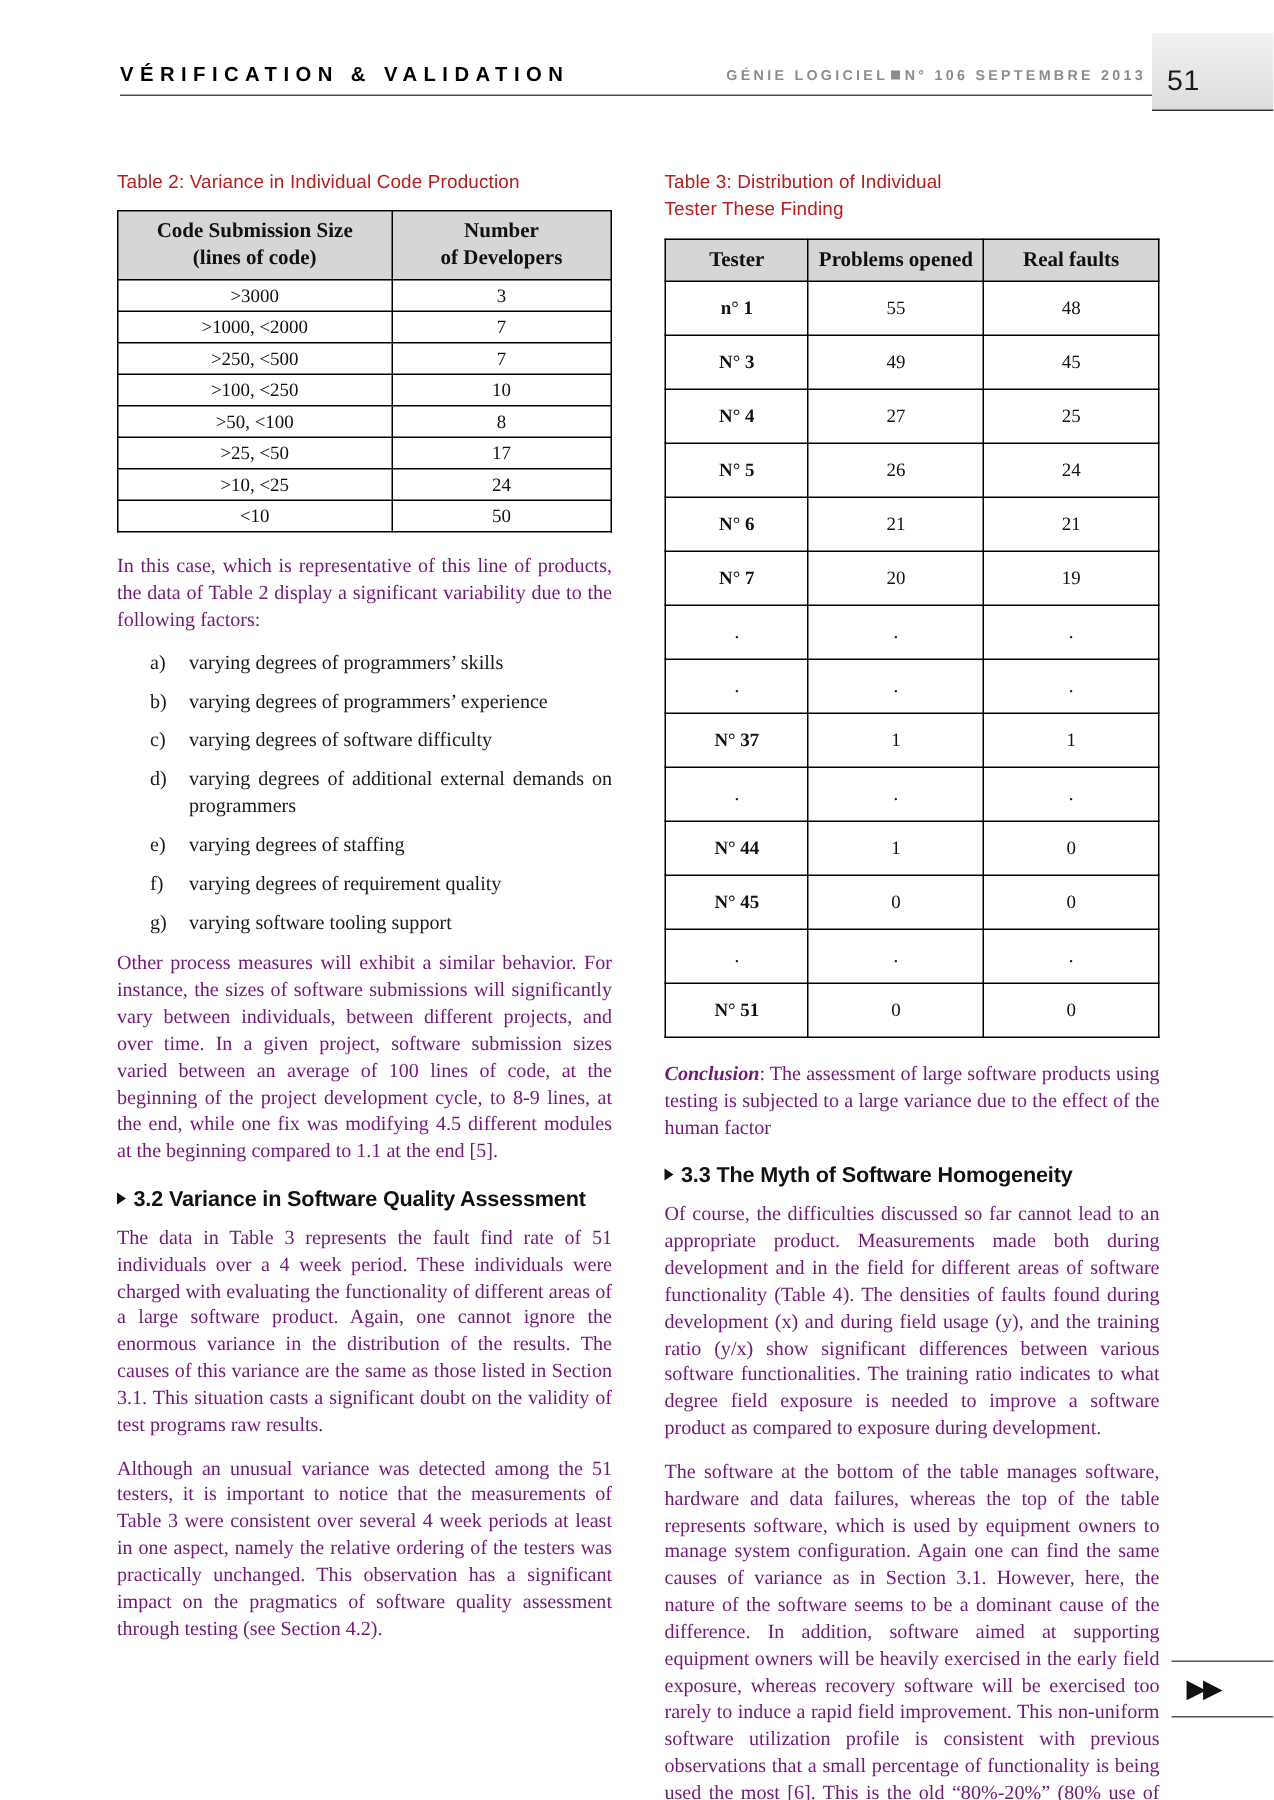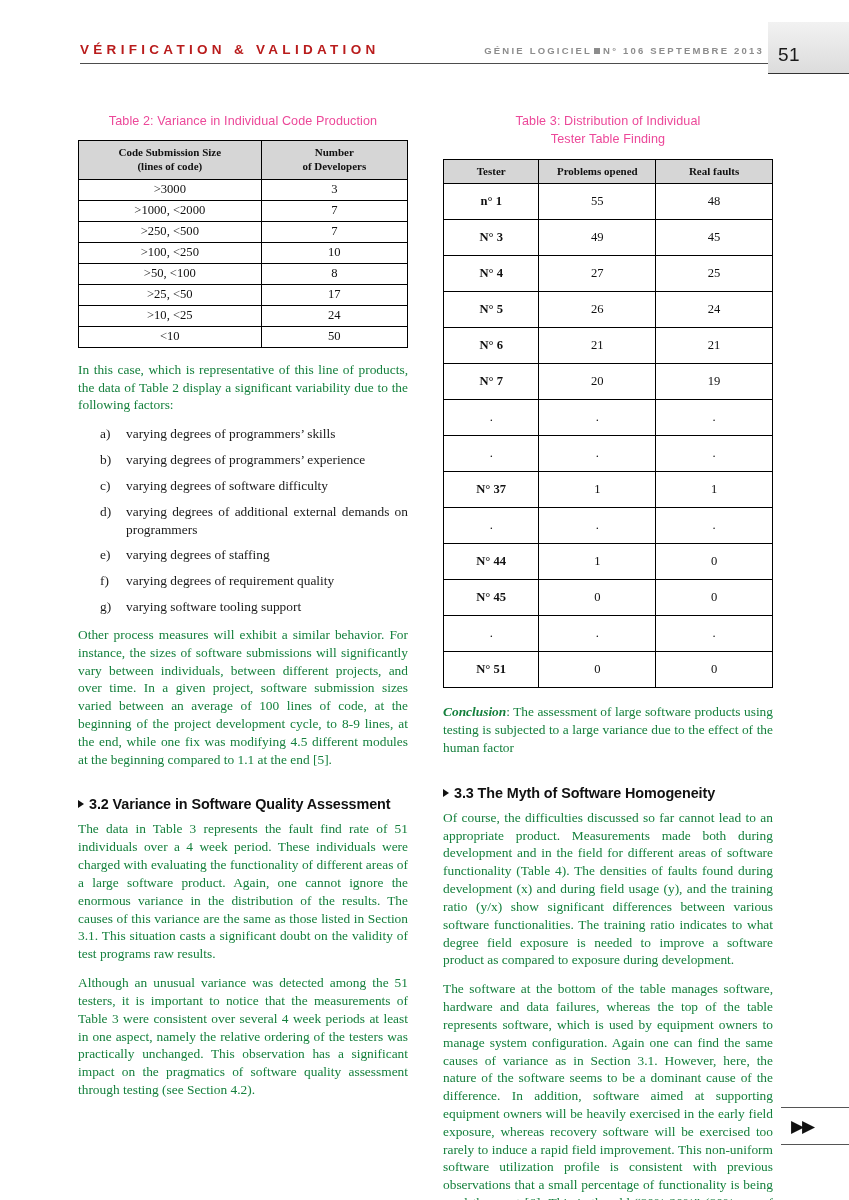--- a/index.html
+++ b/index.html
@@ -27,21 +27,21 @@
     width: 690px;
     height: 24px;
   }
   .rh-left {
     position: absolute;
     left: 0; top: 0;
     font-family: "Liberation Sans", sans-serif;
     font-weight: bold;
     font-size: 13.5px;
     letter-spacing: 4.3px;
-    color: #b91c1c;
+    color: #000000;
     white-space: nowrap;
   }
   .rh-right {
     position: absolute;
     right: 6px; top: 3px;
     font-family: "Liberation Sans", sans-serif;
     font-weight: bold;
     font-size: 9.5px;
     letter-spacing: 2.2px;
     color: #8c8c8c;
@@ -87,22 +87,21 @@
     top: 112px;
     width: 330px;
   }
   .col-left  { left: 78px; }
   .col-right { left: 443px; }
 
   
   .tbl-caption {
     font-family: "Liberation Sans", sans-serif;
     font-size: 12.6px;
-    color: #ec4899;
-    text-align: center;
+    color: #b91c1c;
     line-height: 1.45;
     margin: 0 0 10px 0;
     letter-spacing: 0.1px;
   }
 
   
   table.doc-table {
     border-collapse: collapse;
     width: 100%;
     font-family: "Liberation Serif", serif;
@@ -112,21 +111,21 @@
     border: 1.6px solid #000;
     text-align: center;
     vertical-align: middle;
     font-size: 12.6px;
     padding: 2px 2px;
     color: #111;
   }
   table.doc-table th {
     background: #d6d6d6;
     font-weight: bold;
-    font-size: 11px;
+    font-size: 14px;
     line-height: 1.25;
     padding: 5px 3px;
   }
   
   #table2 td { height: 21px; }
   #table2 col.c1 { width: 55.5%; }
   #table2 col.c2 { width: 44.5%; }
   
   #table3 col.c1 { width: 29%; }
   #table3 col.c2 { width: 35.5%; }
@@ -136,21 +135,21 @@
   #table3 tr.ellipsis td { font-weight: normal; }
   .dot { font-size: 13px; line-height: 1; }
 
   
   p.body {
     font-family: "Liberation Serif", serif;
     font-size: 13.4px;
     line-height: 1.33;
     text-align: justify;
     margin: 0 0 11px 0;
-    color: #15803d;
+    color: #701a75;
     hyphens: none;
   }
   .concl-word {
     font-style: italic;
     font-weight: bold;
   }
 
   
   ol.lettered {
     list-style: none;
@@ -172,21 +171,21 @@
     left: 0; top: 0;
     width: 22px;
   }
 
   
   h3.sect {
     font-family: "Liberation Sans", sans-serif;
     font-size: 14.4px;
     font-weight: bold;
     color: #111;
-    margin: 28px 0 8px 0;
+    margin: 16px 0 8px 0;
     letter-spacing: -0.1px;
   }
   h3.sect .tri {
     display: inline-block;
     width: 0; height: 0;
     border-left: 6px solid #111;
     border-top: 4.5px solid transparent;
     border-bottom: 4.5px solid transparent;
     margin-right: 5px;
     vertical-align: 1px;
@@ -305,21 +304,21 @@
 
   <p class="body">The data in Table 3 represents the fault find rate of 51 individuals over a 4 week period. These individuals were charged with evaluating the functionality of different areas of a large software product. Again, one cannot ignore the enormous variance in the distribution of the results. The causes of this variance are the same as those listed in Section 3.1. This situation casts a significant doubt on the validity of test programs raw results.</p>
 
   <p class="body">Although an unusual variance was detected among the 51 testers, it is important to notice that the measurements of Table 3 were consistent over several 4 week periods at least in one aspect, namely the relative ordering of the testers was practically unchanged. This observation has a significant impact on the pragmatics of software quality assessment through testing (see Section 4.2).</p>
 </div>
 
 <div class="col col-right">
 
   <div class="tbl-caption">
     <div>Table 3: Distribution of Individual</div>
-    <div>Tester Table Finding</div>
+    <div>Tester These Finding</div>
   </div>
 
   <table class="doc-table" id="table3">
     <colgroup>
         <col class="c1">
         <col class="c2">
         <col class="c3">
       </colgroup>
     <thead>
       <tr>

